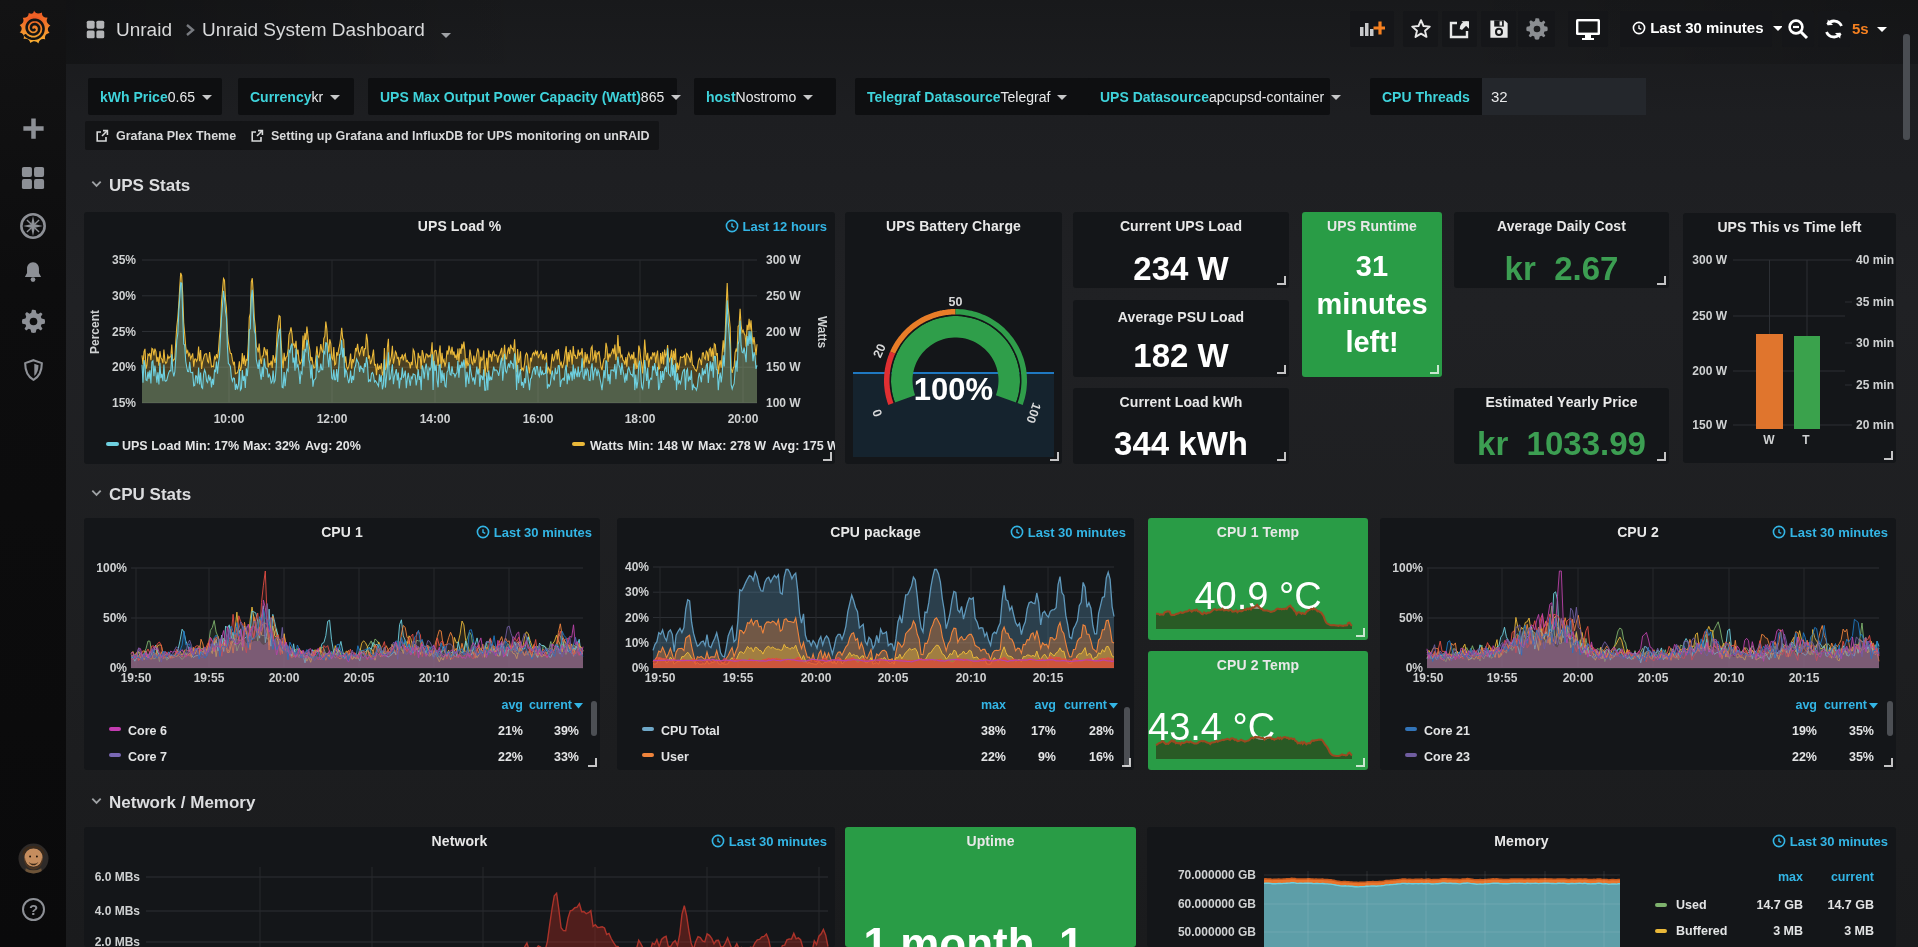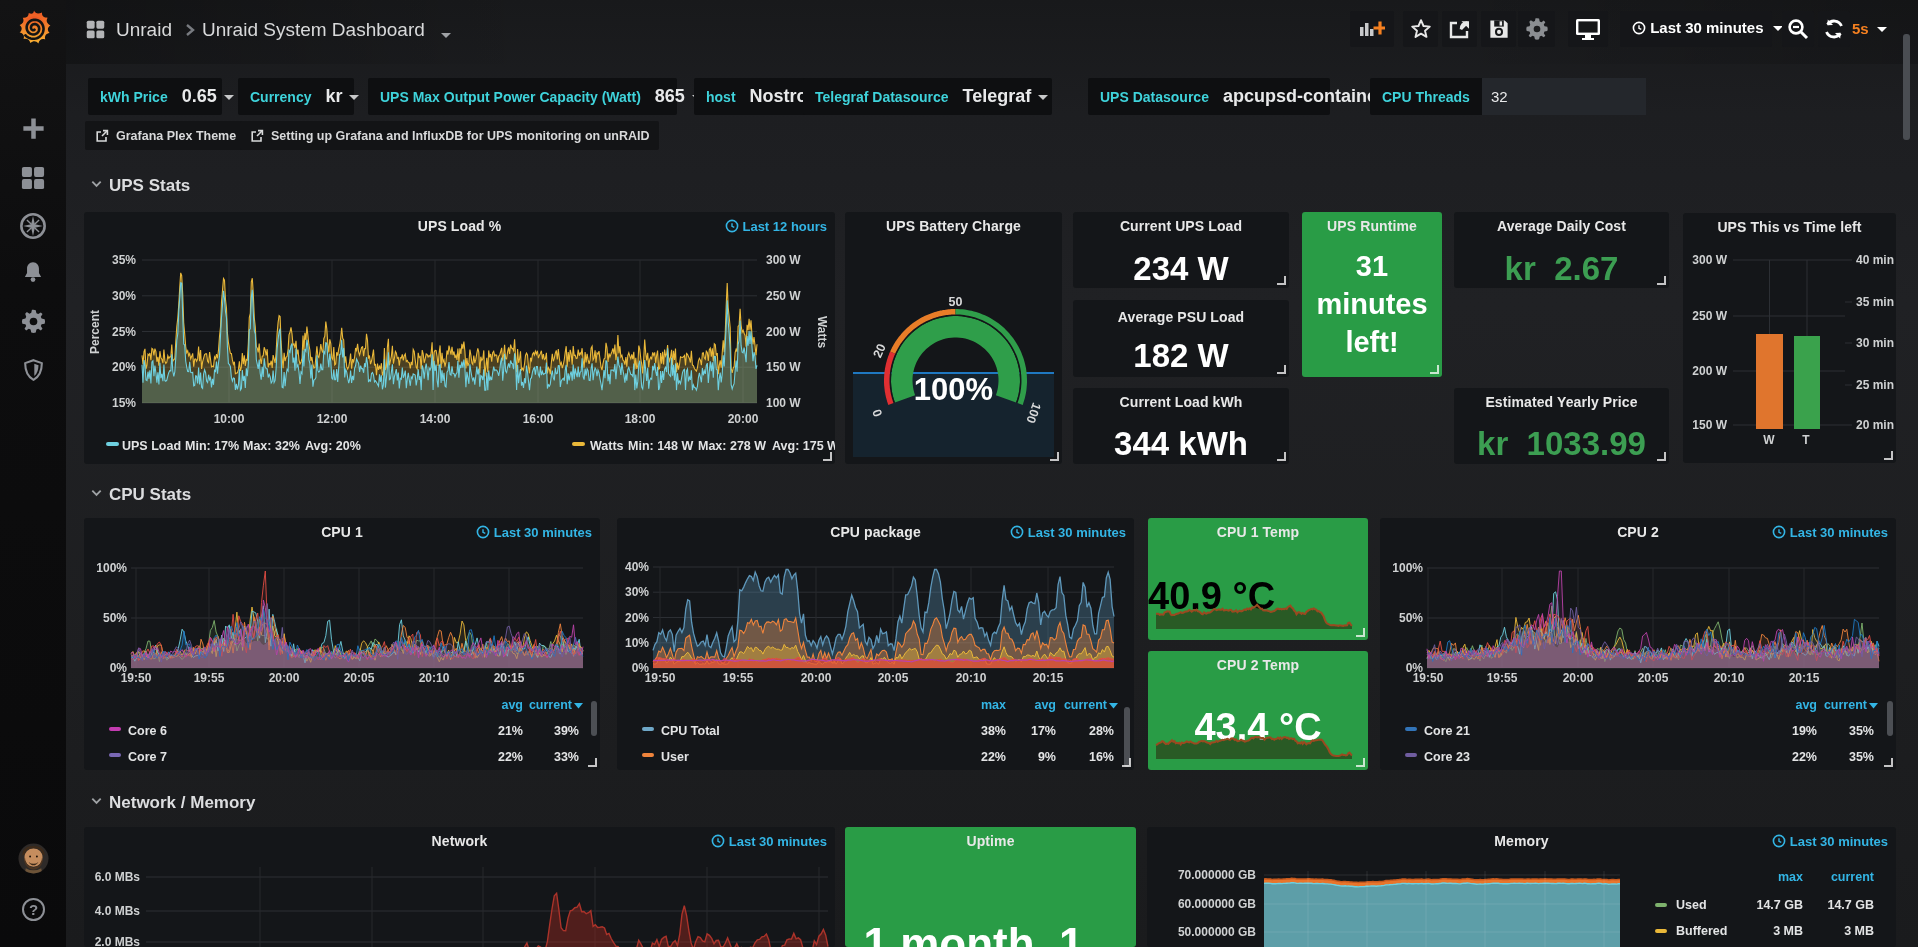--- a/index.html
+++ b/index.html
@@ -18,21 +18,21 @@
 .lg { font:700 12.5px "Liberation Sans"; fill:#e3e4e5; }
 .lh { font:700 12.5px "Liberation Sans"; fill:#33b5e5; }
 .statv { position:absolute; left:0; right:0; text-align:center; font-weight:bold; font-size:33px; color:#fff; }
 .rz:after { content:""; position:absolute; right:3px; bottom:3px; width:7px; height:7px;
   border-right:2px solid rgba(255,255,255,0.75); border-bottom:2px solid rgba(255,255,255,0.75); }
 .gval { position:absolute; left:0; right:0; top:160px; text-align:center; font-size:31px; font-weight:bold; color:#fff; }
 .sechdr { position:absolute; font-size:17px; font-weight:bold; color:#dcdddf; }
 .sechdr svg { margin-right:6px; vertical-align:1px; }
 .vbox { position:absolute; height:37px; background:#0e0f11; border-radius:2px; display:flex; align-items:center; padding:0 12px; }
 .vlab { color:#3fd3db; font-size:14px; font-weight:bold; white-space:nowrap; }
-.vval { color:#e8e9ea; font-size:18px; font-weight:bold; margin-left:14px; white-space:nowrap;}
+.vval { color:#e8e9ea; font-size:14px; font-weight:normal; white-space:nowrap;}
 .car { display:inline-block; width:0; height:0; border-left:5px solid transparent; border-right:5px solid transparent; border-top:5px solid #c7c8c9; margin-left:7px; vertical-align:2px;}
 .lbox { position:absolute; top:121px; height:29px; background:#131416; border-radius:2px; display:flex; align-items:center; padding:0 10px; color:#d8d9da; font-size:12.5px; font-weight:bold; white-space:nowrap; }
 .lbox svg { margin-right:7px; flex:0 0 auto; }
 .navbtn { position:absolute; top:11px; width:43px; height:36px; background:#151619; border-radius:2px; }
 .navbtn svg { position:absolute; left:50%; top:50%; transform:translate(-50%,-50%); }
 </style></head><body>
 <div id="stage">
 <div id="sidebar">
       <svg width="40" height="40" viewBox="0 0 100 100" style="position:absolute;left:14px;top:9px">
         <defs>
@@ -177,21 +177,21 @@
       <span class="vval">kr<span class="car"></span></span>
     </div>
     <div class="vbox" style="left:368px;top:78px;width:309px">
       <span class="vlab">UPS Max Output Power Capacity (Watt)</span>
       <span class="vval">865<span class="car"></span></span>
     </div>
     <div class="vbox" style="left:694px;top:78px;width:142px">
       <span class="vlab">host</span>
       <span class="vval">Nostromo<span class="car"></span></span>
     </div>
-    <div class="vbox" style="left:803px;top:78px;width:249px">
+    <div class="vbox" style="left:855px;top:78px;width:249px">
       <span class="vlab">Telegraf Datasource</span>
       <span class="vval">Telegraf<span class="car"></span></span>
     </div>
     <div class="vbox" style="left:1088px;top:78px;width:242px">
       <span class="vlab">UPS Datasource</span>
       <span class="vval">apcupsd-container<span class="car"></span></span>
     </div>
     <div class="vbox" style="left:1370px;top:78px;width:276px;padding-right:0">
       <span class="vlab">CPU Threads</span>
       <span style="margin-left:12px;background:#24272c;height:37px;flex:1;display:flex;align-items:center;padding-left:9px;color:#e8e9ea;font-size:15px">32</span>
@@ -443,29 +443,29 @@
         <rect x="25" y="235" width="12" height="4" rx="2" fill="#EF843C"></rect>
         <text x="44" y="243" class="lg">User</text>
         <text x="389" y="243" text-anchor="end" class="lg">22%</text>
         <text x="439" y="243" text-anchor="end" class="lg">9%</text>
         <text x="497" y="243" text-anchor="end" class="lg">16%</text>
         <rect x="507" y="189" width="6" height="60" rx="3" fill="#4c4f54"></rect>
       </svg>
     </div>
     <div class="panel green rz" style="left:1148px;top:518px;width:220px;height:122px">
       <div class="ptitle">CPU 1 Temp</div>
-      <div style="position:absolute;top:57px;left:0;right:0;text-align:left;color:#000000;font-weight:bold;font-size:38px">40.9 °C</div>
+      <div style="position:absolute;top:57px;left:0;right:0;text-align:center;color:#ffffff;font-weight:normal;font-size:38px">40.9 °C</div>
       <div style="position:absolute;left:0;bottom:0"><svg class="spark" width="220" height="44" viewBox="0 0 220 44">
           <path d="M8.0 21.8L9.2 21.8L10.5 21.8L11.7 22.9L12.9 22.4L14.2 22.6L15.4 22.7L16.6 20.3L17.9 20.1L19.1 19.2L20.3 19.4L21.6 19.5L22.8 22.5L24.0 23.1L25.3 22.8L26.5 23.0L27.7 22.2L29.0 21.8L30.2 21.5L31.4 20.8L32.7 20.2L33.9 20.9L35.1 20.7L36.4 20.0L37.6 19.5L38.8 19.6L40.1 19.1L41.3 18.0L42.5 18.5L43.7 19.7L45.0 18.7L46.2 18.1L47.4 18.6L48.7 17.7L49.9 19.3L51.1 19.4L52.4 20.5L53.6 21.8L54.8 22.3L56.1 20.3L57.3 21.4L58.5 21.6L59.8 20.6L61.0 20.8L62.2 20.3L63.5 19.4L64.7 18.3L65.9 17.4L67.2 17.1L68.4 18.2L69.6 17.9L70.9 17.3L72.1 17.8L73.3 17.8L74.6 16.8L75.8 18.5L77.0 18.3L78.3 17.8L79.5 18.4L80.7 18.6L82.0 17.8L83.2 17.9L84.4 19.7L85.7 19.5L86.9 19.3L88.1 18.2L89.4 20.2L90.6 19.3L91.8 18.6L93.1 19.4L94.3 19.0L95.5 18.2L96.8 17.5L98.0 18.1L99.2 16.5L100.5 17.2L101.7 16.3L102.9 17.4L104.2 15.4L105.4 15.6L106.6 15.0L107.8 14.0L109.1 12.8L110.3 14.3L111.5 15.5L112.8 16.7L114.0 16.8L115.2 18.3L116.5 18.6L117.7 18.6L118.9 18.3L120.2 19.0L121.4 19.1L122.6 20.0L123.9 19.8L125.1 19.2L126.3 19.0L127.6 18.0L128.8 16.9L130.0 16.5L131.3 17.2L132.5 16.9L133.7 17.4L135.0 16.9L136.2 17.1L137.4 16.6L138.7 17.0L139.9 15.0L141.1 14.3L142.4 13.6L143.6 15.5L144.8 16.2L146.1 18.6L147.3 19.6L148.5 22.3L149.8 20.6L151.0 20.1L152.2 20.8L153.5 21.9L154.7 21.0L155.9 21.8L157.2 22.0L158.4 19.8L159.6 19.1L160.9 18.0L162.1 17.7L163.3 16.8L164.6 17.4L165.8 16.3L167.0 17.3L168.3 17.6L169.5 19.3L170.7 19.1L171.9 20.1L173.2 20.6L174.4 22.4L175.6 24.2L176.9 27.9L178.1 30.5L179.3 31.7L180.6 32.1L181.8 32.8L183.0 33.3L184.3 33.2L185.5 33.1L186.7 33.3L188.0 33.5L189.2 33.5L190.4 33.9L191.7 33.3L192.9 33.5L194.1 33.7L195.4 33.9L196.6 33.4L197.8 33.6L199.1 33.3L200.3 30.9L201.5 30.6L202.8 32.7L204.0 33.9L204.0 37.0L8.0 37.0Z" fill="rgba(42,23,4,0.50)"></path>
           <path d="M8.0 21.8L9.2 21.8L10.5 21.8L11.7 22.9L12.9 22.4L14.2 22.6L15.4 22.7L16.6 20.3L17.9 20.1L19.1 19.2L20.3 19.4L21.6 19.5L22.8 22.5L24.0 23.1L25.3 22.8L26.5 23.0L27.7 22.2L29.0 21.8L30.2 21.5L31.4 20.8L32.7 20.2L33.9 20.9L35.1 20.7L36.4 20.0L37.6 19.5L38.8 19.6L40.1 19.1L41.3 18.0L42.5 18.5L43.7 19.7L45.0 18.7L46.2 18.1L47.4 18.6L48.7 17.7L49.9 19.3L51.1 19.4L52.4 20.5L53.6 21.8L54.8 22.3L56.1 20.3L57.3 21.4L58.5 21.6L59.8 20.6L61.0 20.8L62.2 20.3L63.5 19.4L64.7 18.3L65.9 17.4L67.2 17.1L68.4 18.2L69.6 17.9L70.9 17.3L72.1 17.8L73.3 17.8L74.6 16.8L75.8 18.5L77.0 18.3L78.3 17.8L79.5 18.4L80.7 18.6L82.0 17.8L83.2 17.9L84.4 19.7L85.7 19.5L86.9 19.3L88.1 18.2L89.4 20.2L90.6 19.3L91.8 18.6L93.1 19.4L94.3 19.0L95.5 18.2L96.8 17.5L98.0 18.1L99.2 16.5L100.5 17.2L101.7 16.3L102.9 17.4L104.2 15.4L105.4 15.6L106.6 15.0L107.8 14.0L109.1 12.8L110.3 14.3L111.5 15.5L112.8 16.7L114.0 16.8L115.2 18.3L116.5 18.6L117.7 18.6L118.9 18.3L120.2 19.0L121.4 19.1L122.6 20.0L123.9 19.8L125.1 19.2L126.3 19.0L127.6 18.0L128.8 16.9L130.0 16.5L131.3 17.2L132.5 16.9L133.7 17.4L135.0 16.9L136.2 17.1L137.4 16.6L138.7 17.0L139.9 15.0L141.1 14.3L142.4 13.6L143.6 15.5L144.8 16.2L146.1 18.6L147.3 19.6L148.5 22.3L149.8 20.6L151.0 20.1L152.2 20.8L153.5 21.9L154.7 21.0L155.9 21.8L157.2 22.0L158.4 19.8L159.6 19.1L160.9 18.0L162.1 17.7L163.3 16.8L164.6 17.4L165.8 16.3L167.0 17.3L168.3 17.6L169.5 19.3L170.7 19.1L171.9 20.1L173.2 20.6L174.4 22.4L175.6 24.2L176.9 27.9L178.1 30.5L179.3 31.7L180.6 32.1L181.8 32.8L183.0 33.3L184.3 33.2L185.5 33.1L186.7 33.3L188.0 33.5L189.2 33.5L190.4 33.9L191.7 33.3L192.9 33.5L194.1 33.7L195.4 33.9L196.6 33.4L197.8 33.6L199.1 33.3L200.3 30.9L201.5 30.6L202.8 32.7L204.0 33.9" fill="none" stroke="#9a4a20" stroke-width="2"></path>
         </svg></div>
     </div>
     <div class="panel green rz" style="left:1148px;top:651px;width:220px;height:119px">
       <div class="ptitle">CPU 2 Temp</div>
-      <div style="position:absolute;top:55px;left:0;right:0;text-align:center;color:#fff;font-weight:bold;font-size:38px">43.4 °C</div>
+      <div style="position:absolute;top:55px;left:0;right:0;text-align:left;color:#fff;font-weight:normal;font-size:38px">43.4 °C</div>
       <div style="position:absolute;left:0;bottom:0"><svg class="spark" width="220" height="44" viewBox="0 0 220 44">
           <path d="M8.0 23.1L9.2 22.4L10.5 21.3L11.7 20.9L12.9 20.5L14.2 19.2L15.4 19.7L16.6 21.0L17.9 22.0L19.1 21.5L20.3 21.9L21.6 20.3L22.8 19.5L24.0 18.3L25.3 19.8L26.5 19.1L27.7 21.2L29.0 20.8L30.2 21.3L31.4 20.7L32.7 22.4L33.9 20.5L35.1 21.2L36.4 20.9L37.6 20.2L38.8 19.4L40.1 20.0L41.3 20.4L42.5 19.5L43.7 20.4L45.0 20.7L46.2 21.5L47.4 21.6L48.7 21.6L49.9 21.0L51.1 19.7L52.4 19.4L53.6 18.9L54.8 19.5L56.1 19.0L57.3 19.6L58.5 20.3L59.8 20.8L61.0 20.9L62.2 22.0L63.5 20.5L64.7 20.6L65.9 20.3L67.2 20.1L68.4 18.8L69.6 19.8L70.9 19.2L72.1 18.7L73.3 18.4L74.6 17.9L75.8 18.2L77.0 17.5L78.3 17.3L79.5 16.9L80.7 17.4L82.0 17.8L83.2 16.5L84.4 16.2L85.7 16.9L86.9 18.0L88.1 17.4L89.4 19.1L90.6 18.9L91.8 18.6L93.1 17.7L94.3 18.5L95.5 18.8L96.8 19.6L98.0 19.2L99.2 18.9L100.5 18.5L101.7 17.8L102.9 16.4L104.2 15.7L105.4 16.5L106.6 15.1L107.8 14.8L109.1 15.5L110.3 15.0L111.5 15.2L112.8 15.9L114.0 16.1L115.2 16.0L116.5 17.7L117.7 16.5L118.9 15.7L120.2 15.7L121.4 15.4L122.6 15.5L123.9 17.1L125.1 16.7L126.3 17.8L127.6 16.9L128.8 16.7L130.0 15.6L131.3 16.9L132.5 15.5L133.7 17.0L135.0 15.6L136.2 15.3L137.4 15.0L138.7 16.0L139.9 15.7L141.1 17.0L142.4 16.4L143.6 16.2L144.8 17.2L146.1 16.8L147.3 18.7L148.5 19.3L149.8 21.4L151.0 20.7L152.2 21.4L153.5 20.1L154.7 21.9L155.9 20.0L157.2 21.0L158.4 22.3L159.6 21.3L160.9 21.0L162.1 21.4L163.3 19.5L164.6 18.5L165.8 19.0L167.0 18.3L168.3 18.3L169.5 18.1L170.7 17.6L171.9 17.7L173.2 17.6L174.4 18.5L175.6 20.3L176.9 22.4L178.1 23.7L179.3 25.4L180.6 27.8L181.8 30.5L183.0 32.1L184.3 33.1L185.5 33.6L186.7 33.8L188.0 34.0L189.2 34.0L190.4 33.9L191.7 33.7L192.9 33.2L194.1 32.4L195.4 33.0L196.6 32.9L197.8 33.4L199.1 33.2L200.3 31.3L201.5 30.6L202.8 32.3L204.0 33.4L204.0 37.0L8.0 37.0Z" fill="rgba(42,23,4,0.50)"></path>
           <path d="M8.0 23.1L9.2 22.4L10.5 21.3L11.7 20.9L12.9 20.5L14.2 19.2L15.4 19.7L16.6 21.0L17.9 22.0L19.1 21.5L20.3 21.9L21.6 20.3L22.8 19.5L24.0 18.3L25.3 19.8L26.5 19.1L27.7 21.2L29.0 20.8L30.2 21.3L31.4 20.7L32.7 22.4L33.9 20.5L35.1 21.2L36.4 20.9L37.6 20.2L38.8 19.4L40.1 20.0L41.3 20.4L42.5 19.5L43.7 20.4L45.0 20.7L46.2 21.5L47.4 21.6L48.7 21.6L49.9 21.0L51.1 19.7L52.4 19.4L53.6 18.9L54.8 19.5L56.1 19.0L57.3 19.6L58.5 20.3L59.8 20.8L61.0 20.9L62.2 22.0L63.5 20.5L64.7 20.6L65.9 20.3L67.2 20.1L68.4 18.8L69.6 19.8L70.9 19.2L72.1 18.7L73.3 18.4L74.6 17.9L75.8 18.2L77.0 17.5L78.3 17.3L79.5 16.9L80.7 17.4L82.0 17.8L83.2 16.5L84.4 16.2L85.7 16.9L86.9 18.0L88.1 17.4L89.4 19.1L90.6 18.9L91.8 18.6L93.1 17.7L94.3 18.5L95.5 18.8L96.8 19.6L98.0 19.2L99.2 18.9L100.5 18.5L101.7 17.8L102.9 16.4L104.2 15.7L105.4 16.5L106.6 15.1L107.8 14.8L109.1 15.5L110.3 15.0L111.5 15.2L112.8 15.9L114.0 16.1L115.2 16.0L116.5 17.7L117.7 16.5L118.9 15.7L120.2 15.7L121.4 15.4L122.6 15.5L123.9 17.1L125.1 16.7L126.3 17.8L127.6 16.9L128.8 16.7L130.0 15.6L131.3 16.9L132.5 15.5L133.7 17.0L135.0 15.6L136.2 15.3L137.4 15.0L138.7 16.0L139.9 15.7L141.1 17.0L142.4 16.4L143.6 16.2L144.8 17.2L146.1 16.8L147.3 18.7L148.5 19.3L149.8 21.4L151.0 20.7L152.2 21.4L153.5 20.1L154.7 21.9L155.9 20.0L157.2 21.0L158.4 22.3L159.6 21.3L160.9 21.0L162.1 21.4L163.3 19.5L164.6 18.5L165.8 19.0L167.0 18.3L168.3 18.3L169.5 18.1L170.7 17.6L171.9 17.7L173.2 17.6L174.4 18.5L175.6 20.3L176.9 22.4L178.1 23.7L179.3 25.4L180.6 27.8L181.8 30.5L183.0 32.1L184.3 33.1L185.5 33.6L186.7 33.8L188.0 34.0L189.2 34.0L190.4 33.9L191.7 33.7L192.9 33.2L194.1 32.4L195.4 33.0L196.6 32.9L197.8 33.4L199.1 33.2L200.3 31.3L201.5 30.6L202.8 32.3L204.0 33.4" fill="none" stroke="#9a4a20" stroke-width="2"></path>
         </svg></div>
     </div>
     <div class="panel rz" style="left:1380px;top:518px;width:516px;height:252px">
       <div class="ptitle">CPU 2</div>
       <div class="tlink"><svg width="14" height="14" viewBox="0 0 14 14" style="vertical-align:-2px">
           <circle cx="7" cy="7" r="5.6" fill="none" stroke="#33b5e5" stroke-width="1.6"></circle>
           <path d="M7 4.2 V7.3 L9.3 8.4" fill="none" stroke="#33b5e5" stroke-width="1.4"></path>

